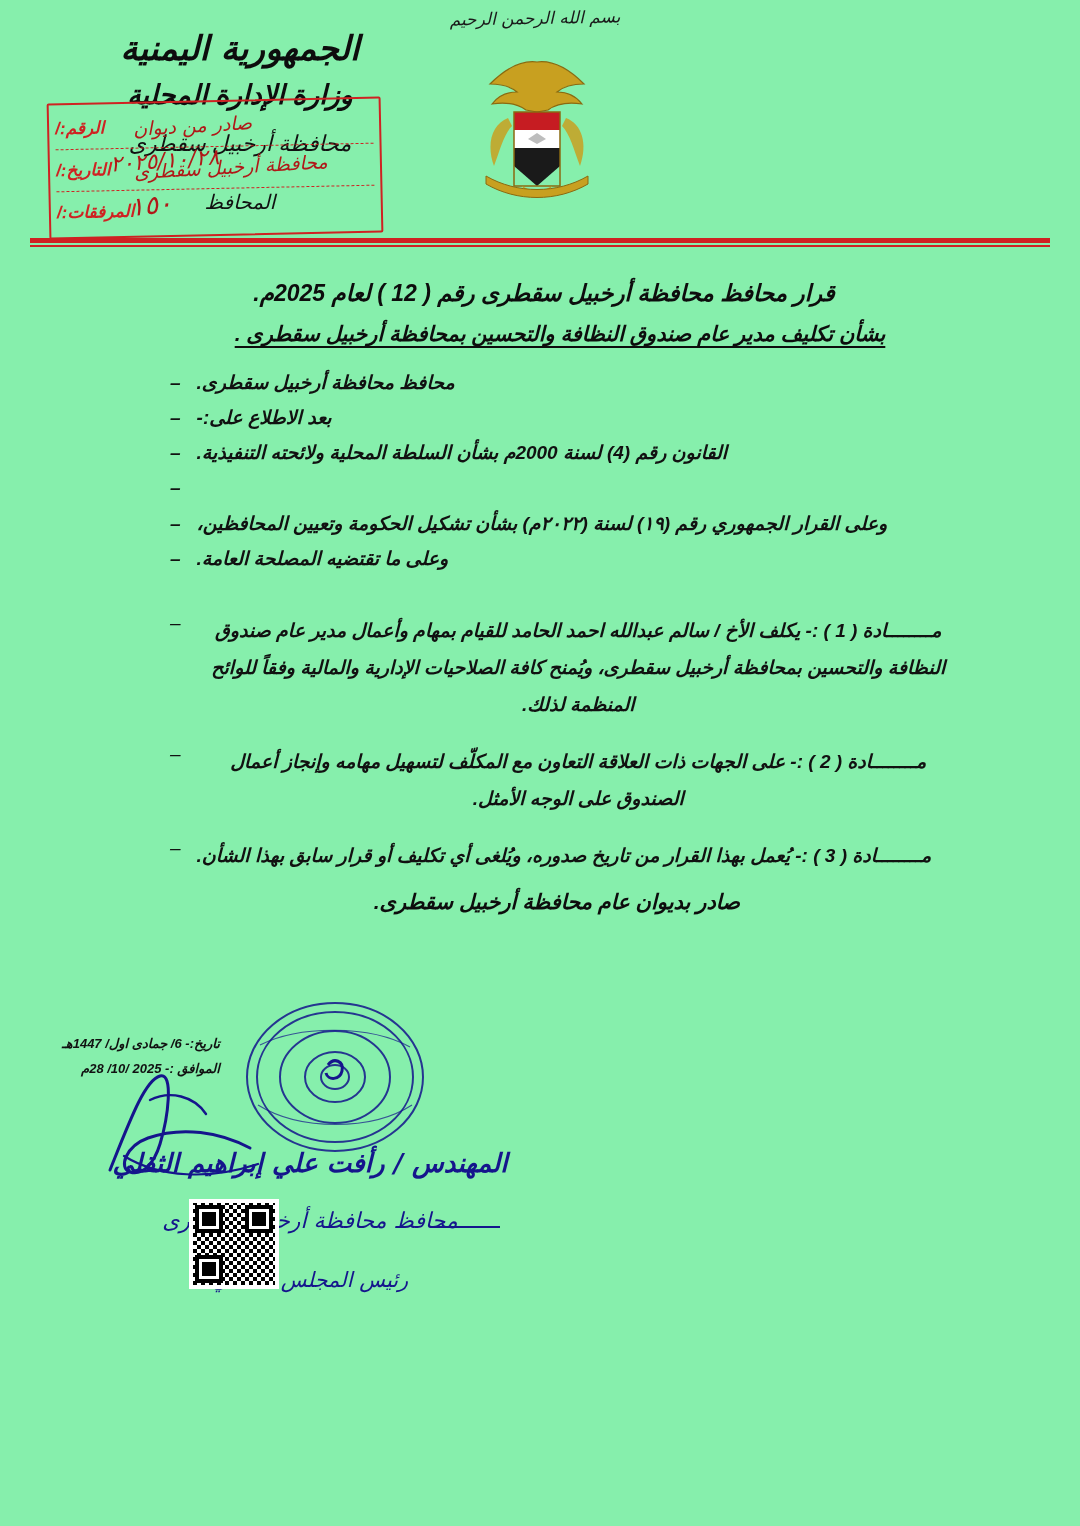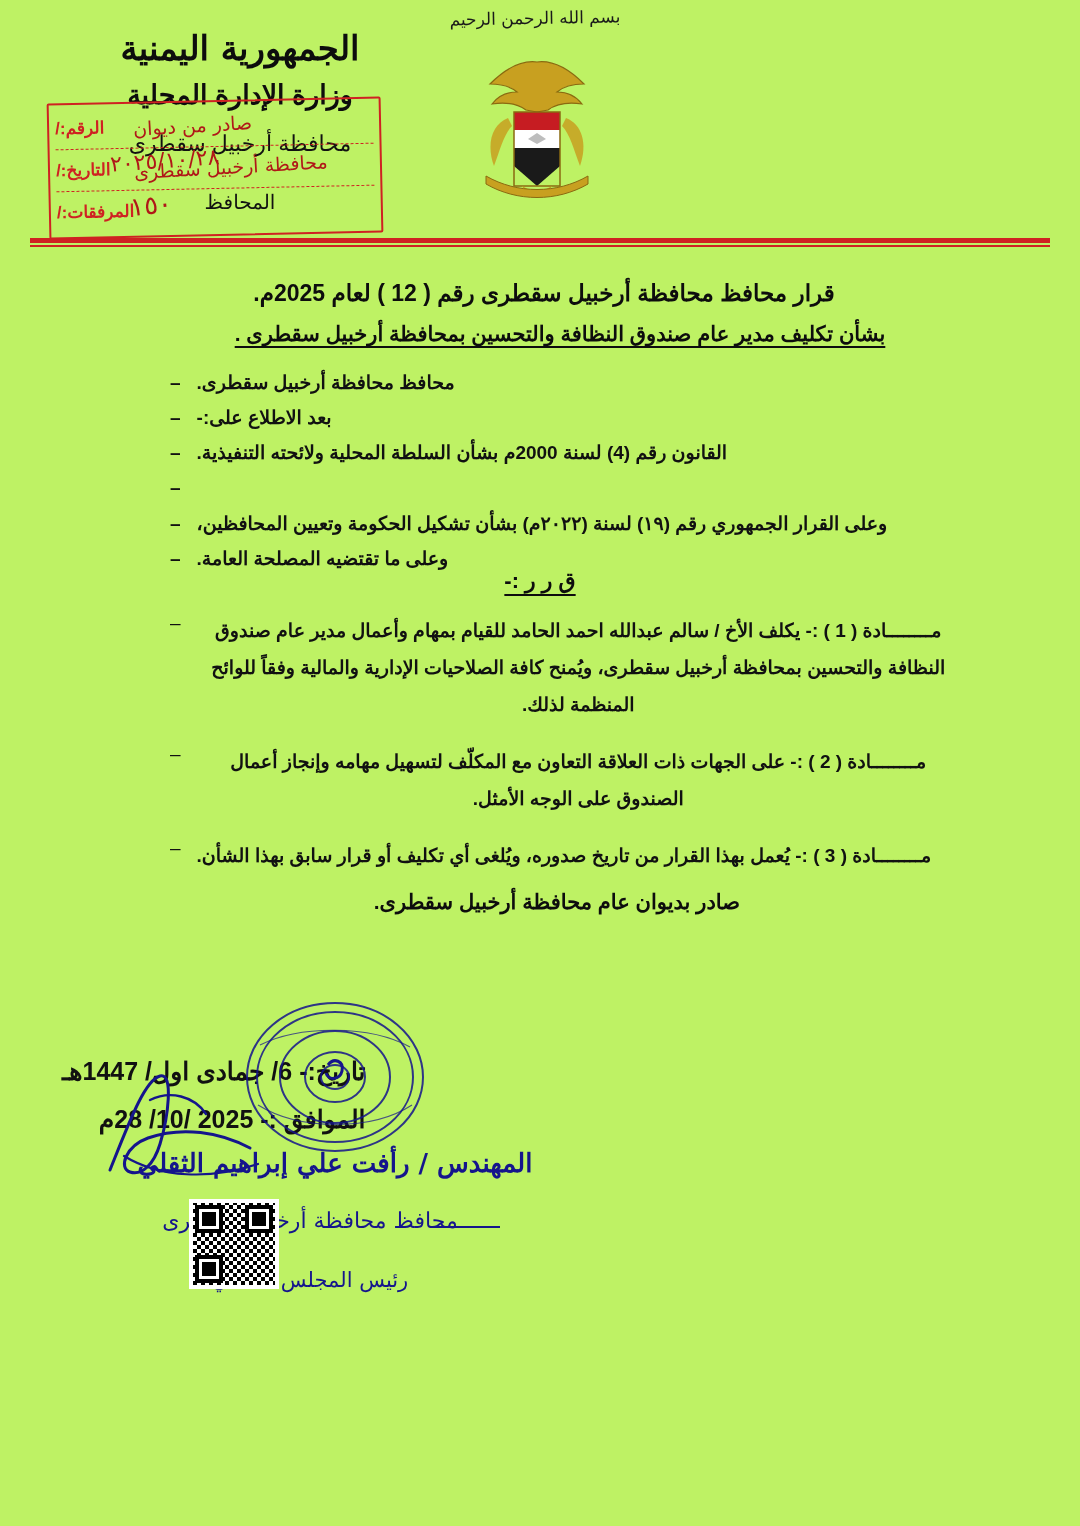--- a/index.html
+++ b/index.html
@@ -12,21 +12,22 @@
     height: 1526px;
     position: relative;
     font-family: "Liberation Sans", sans-serif;
     color: #111111;
     overflow: hidden;
   }
 
   .page {
     position: absolute;
     inset: 0;
-    background: #bef264;
+    background: #86efac;
+    font-style: italic;
   }
 
   
   .basmala {
     position: absolute;
     top: 8px;
     right: 455px;
     width: 180px;
     text-align: center;
     font-family: "DejaVu Sans", sans-serif;
@@ -254,39 +255,38 @@
     margin-left: 8px;
   }
 
   
   .dates {
     position: absolute;
     top: 1032px;
     left: 62px;
     text-align: right;
     direction: rtl;
-    font-size: 25px;
+    font-size: 13px;
     font-weight: bold;
     line-height: 1.9;
     color: #111;
-    margin-top: 16px;
   }
 
   
   .sig-stamp {
     position: absolute;
     top: 985px;
     right: 640px;
     width: 210px;
     height: 185px;
   }
   .sig-name {
     position: absolute;
     top: 1148px;
-    right: 535px;
+    right: 560px;
     width: 420px;
     text-align: center;
     font-family: "DejaVu Serif", serif;
     font-size: 26px;
     font-weight: bold;
     color: #15158c;
   }
   .sig-role1 {
     position: absolute;
     top: 1208px;
@@ -436,23 +436,20 @@
     <div class="pre-item">
       <span class="pre-text">وعلى القرار الجمهوري رقم (١٩) لسنة (٢٠٢٢م) بشأن تشكيل الحكومة وتعيين المحافظين،</span>
       <span class="dash">–</span>
     </div>
     <div class="pre-item">
       <span class="pre-text">وعلى ما تقتضيه المصلحة العامة.</span>
       <span class="dash">–</span>
     </div>
   </div>
 
-  <div class="qarrar">
-    <u>ق        ر        ر :-</u>
-  </div>
 
   <div class="articles">
 
     <div class="article">
       <div class="art-body">
         <span class="art-label">مــــــــادة ( 1 ) :-</span>
         <span>يكلف الأخ / سالم عبدالله احمد الحامد للقيام بمهام وأعمال مدير عام صندوق النظافة والتحسين بمحافظة أرخبيل سقطرى، ويُمنح كافة الصلاحيات الإدارية والمالية وفقاً للوائح المنظمة لذلك.</span>
       </div>
       <span class="dash">–</span>
     </div>

